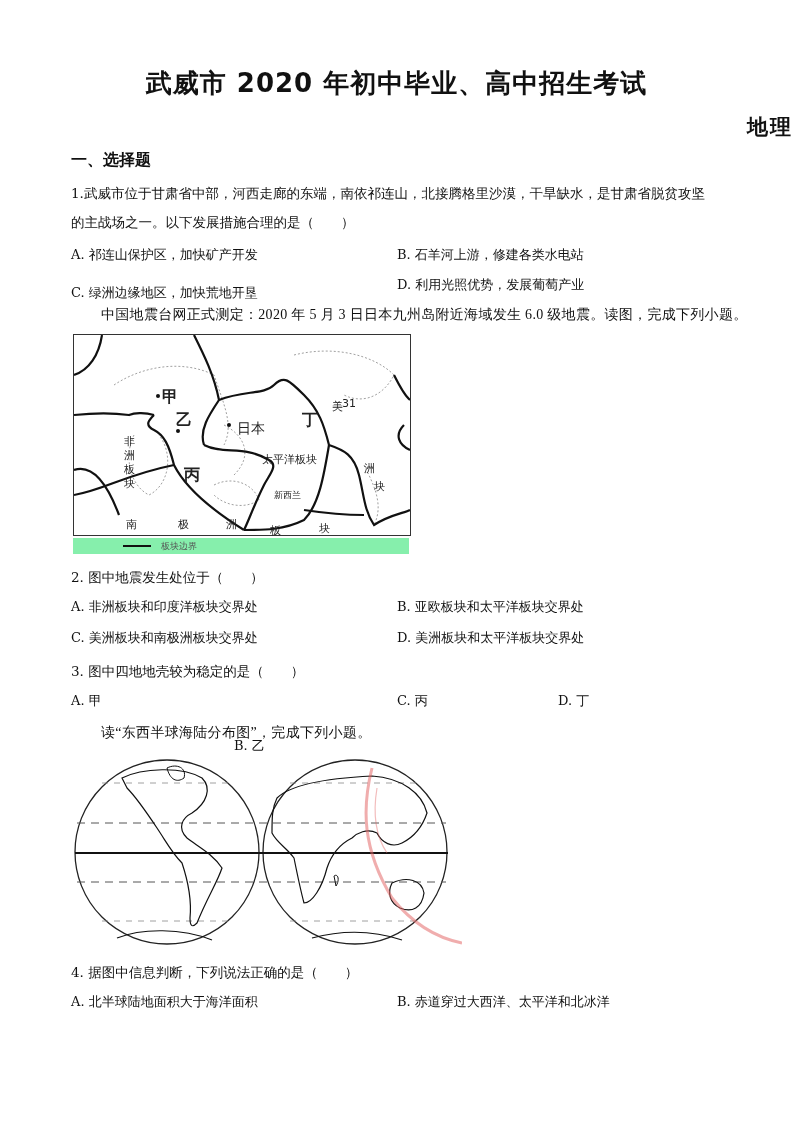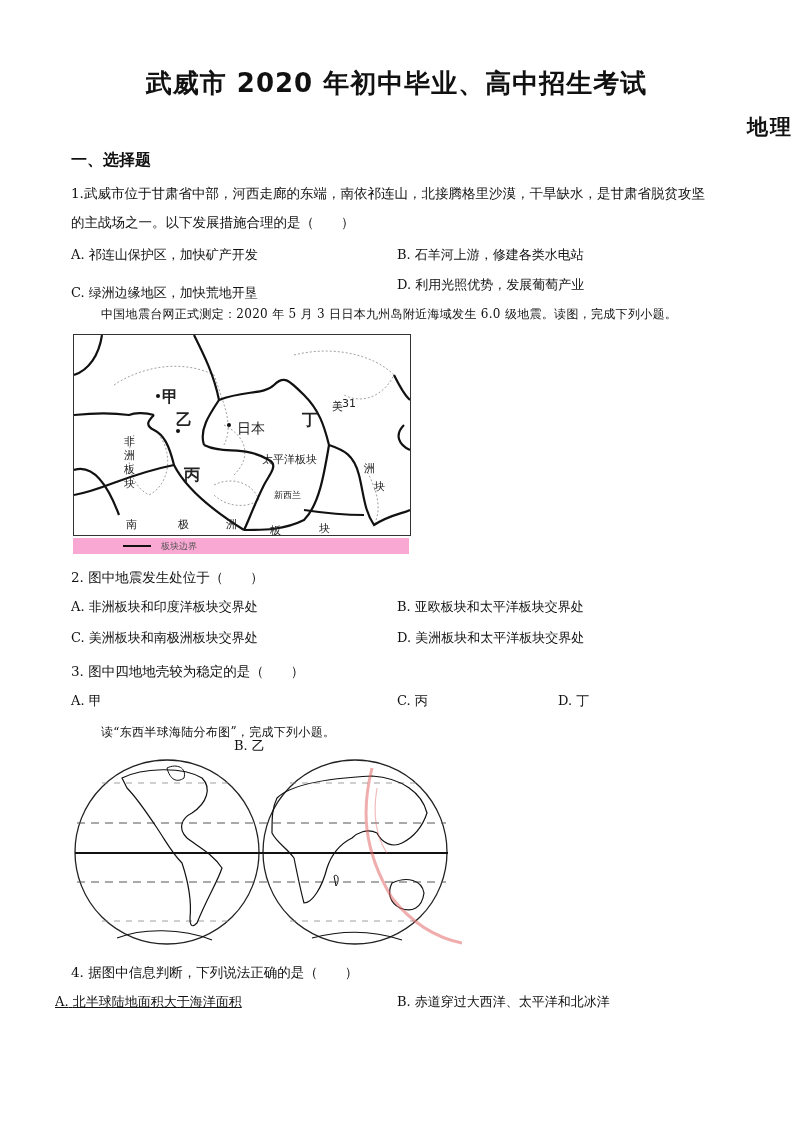--- a/index.html
+++ b/index.html
@@ -18,26 +18,26 @@
     left: 0; width: 793px; text-align: right; top: 113px;
     font-size: 21px; font-weight: bold; letter-spacing: 2px;
     font-family: "DejaVu Sans", "Liberation Sans", sans-serif;
   }
   .section {
     left: 71px; top: 150px; font-size: 16px; font-weight: bold;
     font-family: "DejaVu Sans", "Liberation Sans", sans-serif;
   }
   .q { font-size: 13.5px; line-height: 20px; }
   .opt { font-size: 13px; }
-  .intro { font-size: 12px; letter-spacing: 0.3px; }
+  .intro { font-size: 14px; letter-spacing: 0.3px; font-family: Liberation Serif, serif; }
   .mapbox {
     left: 73px; top: 334px; width: 336px; height: 200px;
     border: 1px solid #333; background: #fff;
   }
-  .legend { left: 73px; top: 538px; width: 336px; height: 16px; background: #f9a8d4; }
+  .legend { left: 73px; top: 538px; width: 336px; height: 16px; background: #86efac; }
   .mlabel {
     position: absolute; font-size: 11px; color: #222;
     font-family: "DejaVu Sans", "Liberation Sans", sans-serif;
   }
   .mlabel.big { font-size: 16px; font-weight: bold; }
   .hemis { left: 72px; top: 758px; width: 390px; height: 190px; }
 </style>
 </head>
 <body>
 
@@ -194,20 +194,20 @@
     <path d="M262 118 C266 115,268 122,264 128 Z" fill="none" stroke="#111" stroke-width="1"></path>
 
     <path d="M240 180 C270 172,300 172,330 182" fill="none" stroke="#111" stroke-width="1.2"></path>
 
     <path d="M300 10 C290 50,290 90,320 140 C340 165,365 180,390 185" fill="none" stroke="#e36a6a" stroke-width="3" opacity="0.55"></path>
     <path d="M305 30 C300 60,305 80,315 95" fill="none" stroke="#e36a6a" stroke-width="1.2" opacity="0.45"></path>
   </svg>
 </div>
 
 <div class="abs q" style="left:71px; top:962px;">4. 据图中信息判断，下列说法正确的是（　　）</div>
-<div class="abs opt" style="left:55px; top:993px;text-decoration:underline;">
+<div class="abs opt" style="left:71px; top:993px;">
   <span>A.</span>
   <span>北半球陆地面积大于海洋面积</span>
 </div>
 <div class="abs opt" style="left:397px; top:993px;">
   <span>B.</span>
   <span>赤道穿过大西洋、太平洋和北冰洋</span>
 </div>
 
 </body></html>

